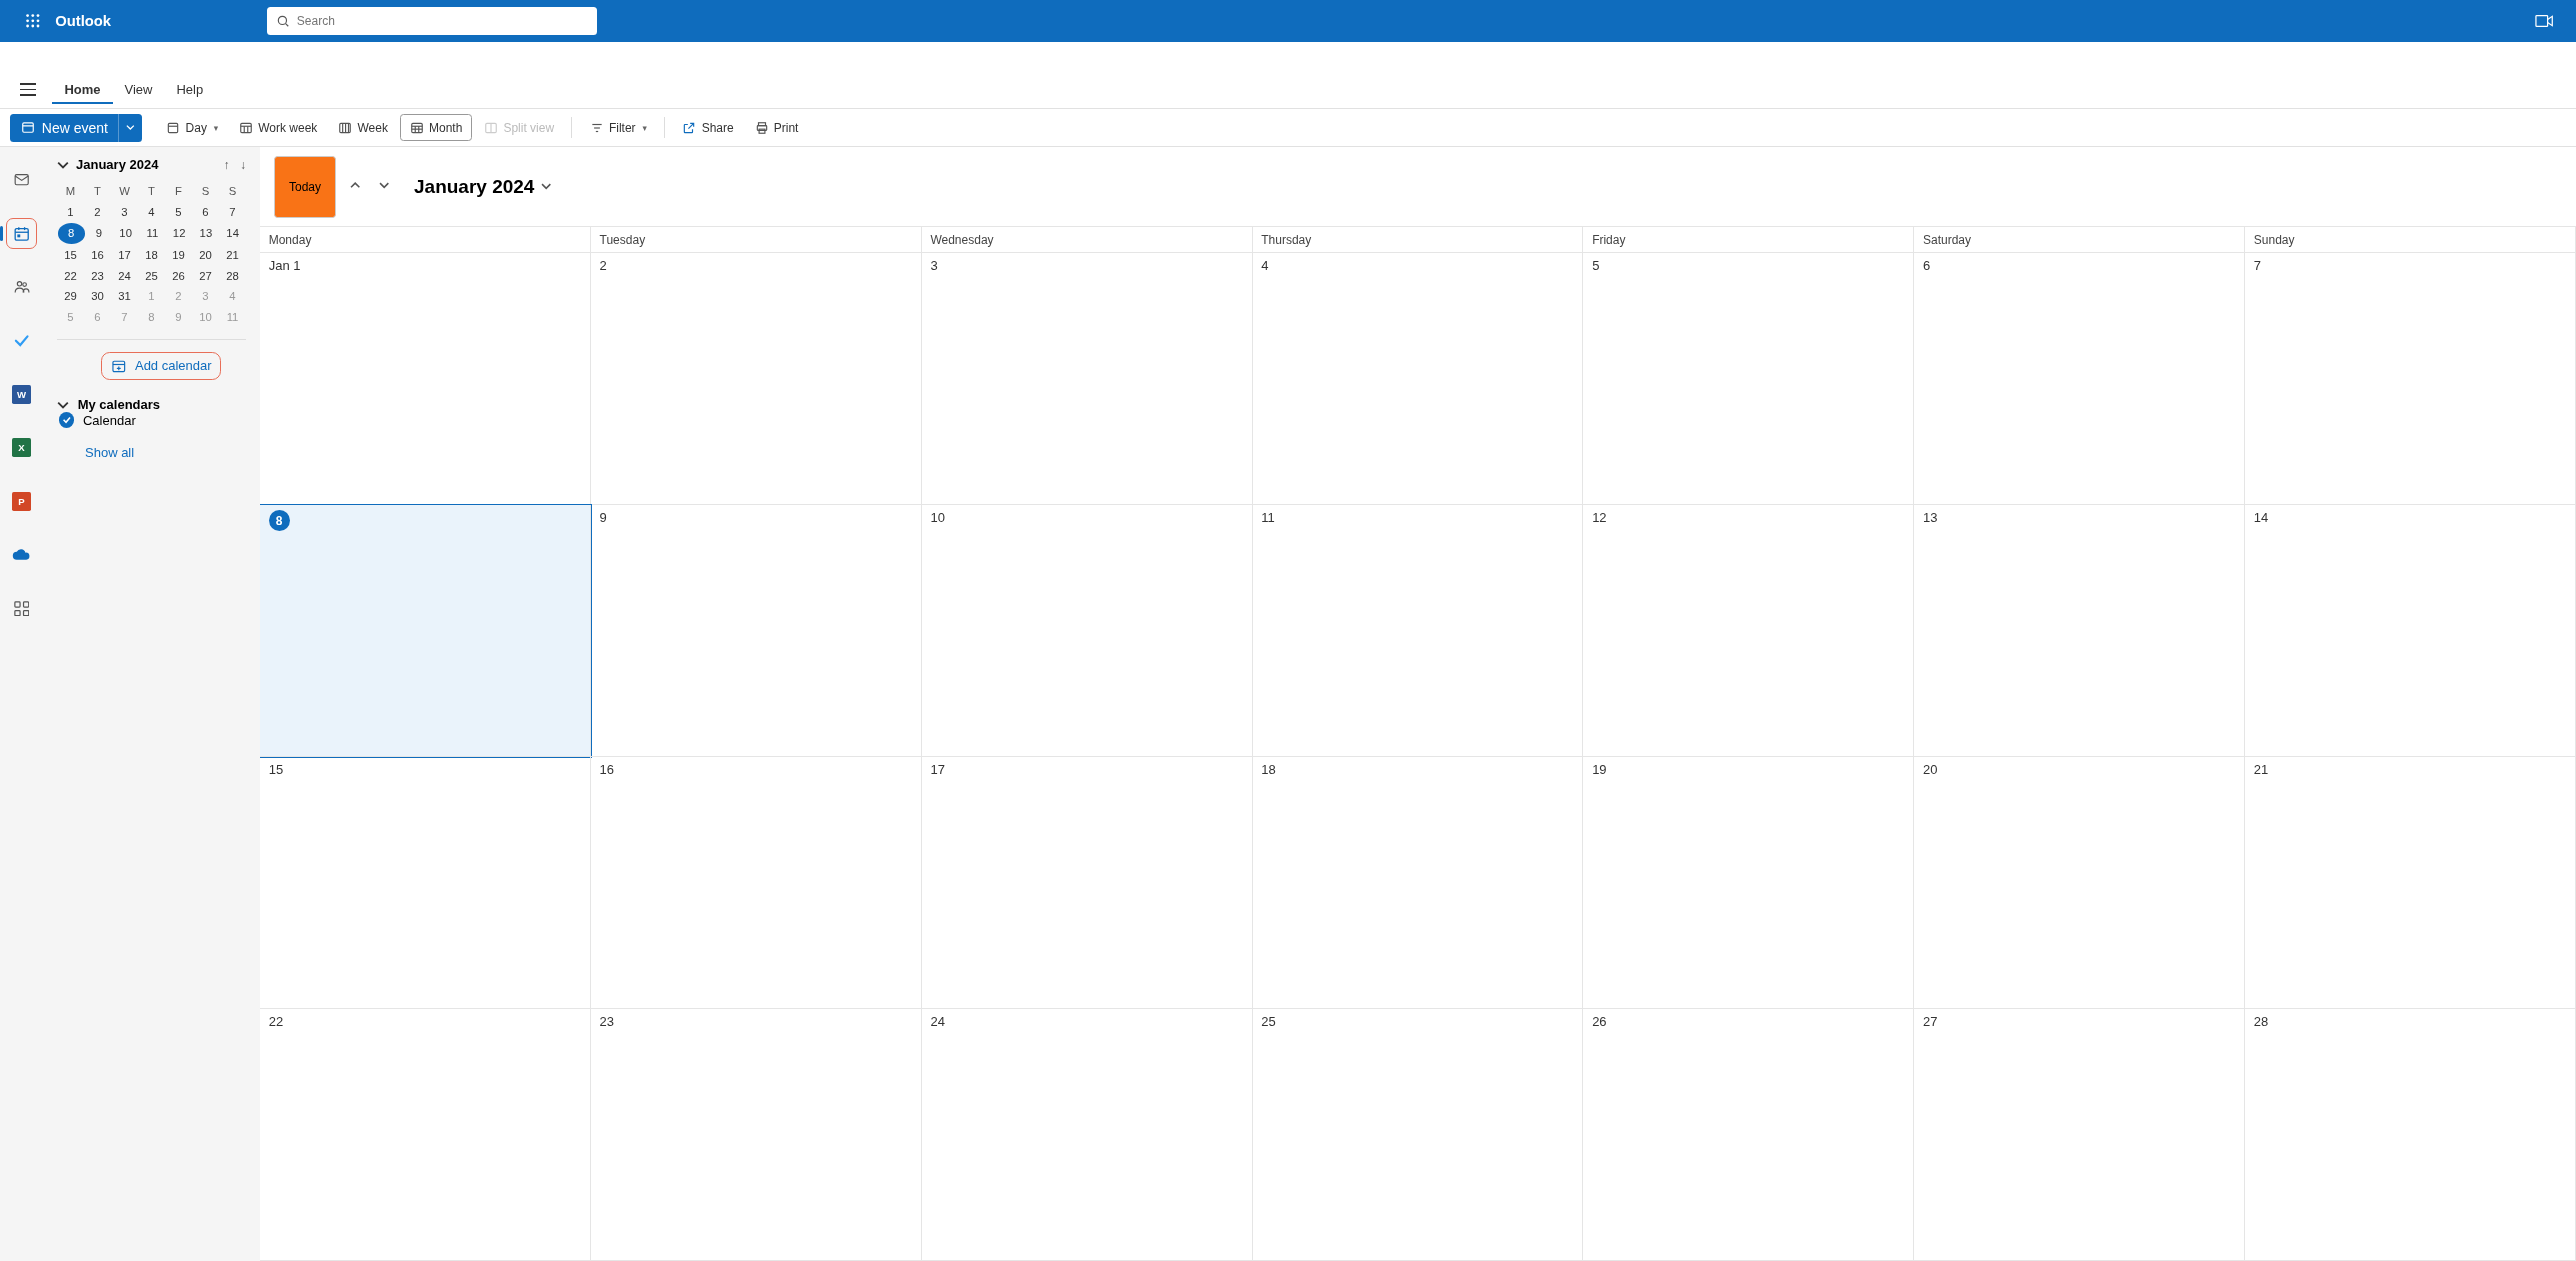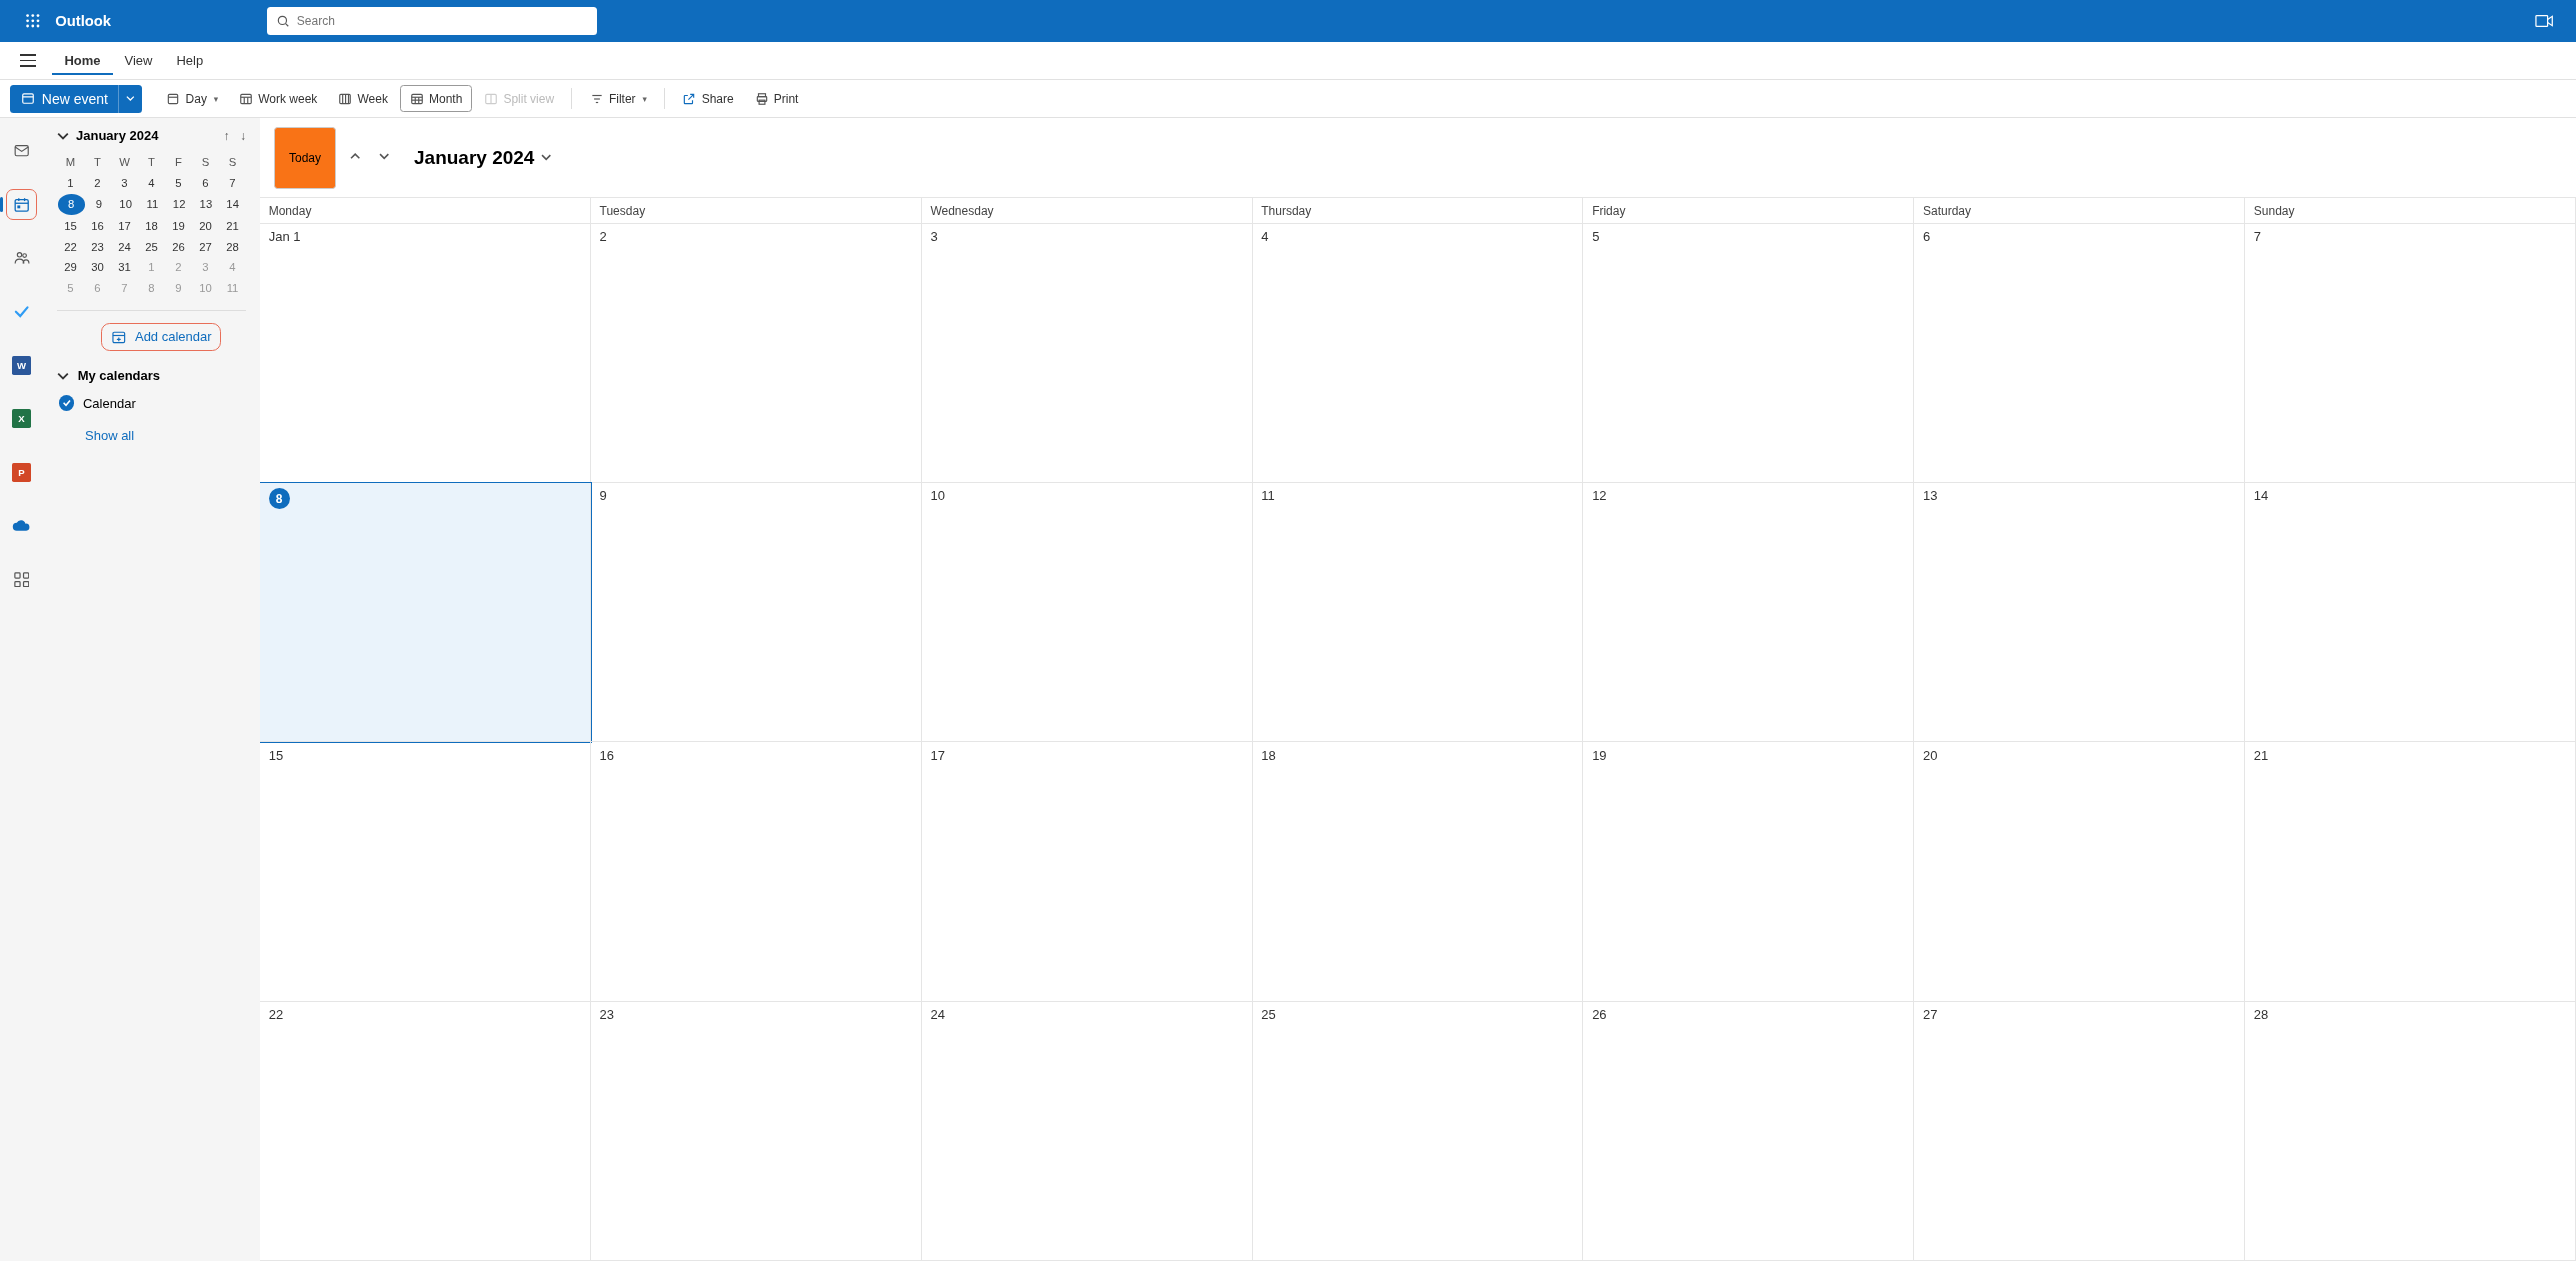--- a/index.html
+++ b/index.html
@@ -10,21 +10,21 @@
 
 .header-bar { background: #0F6CBD; height: 42px; display: flex; align-items: center; color: #fff; padding: 0 15px; }
 .waffle { width: 35px; display: flex; align-items: center; justify-content: center; cursor: pointer; }
 .app-title { font-size: 14.8px; font-weight: 600; margin-left: 5.2px; margin-right: 156px; }
 .search-wrap { background: #fff; border-radius: 3.5px; height: 28px; width: 330px; display: flex; align-items: center; padding: 0 8.7px; }
 .search-wrap svg { stroke: #555; }
 .search-input { border: none; outline: none; font-size: 12px; margin-left: 7px; flex: 1; color: #333; }
 .header-right { margin-left: auto; display: flex; align-items: center; gap: 10.4px; padding-right: 7px; }
 
 
-.ribbon-row { display: flex; align-items: center; height: 38px; border-bottom: 0.9px solid #e1e1e1; background: #fff; padding: 0 10.4px; }
+.ribbon-row { display: flex; align-items: center; height: 38px; border-bottom: 0.9px solid #e1e1e1; background: #fff; padding: 0 10.4px; margin-top: 29px; }
 .hamburger { width: 35px; display: flex; align-items: center; justify-content: center; cursor: pointer; margin-right: 7px; }
 .hamburger-lines { width: 15.6px; height: 1.7px; background: #333; position: relative; }
 .hamburger-lines::before, .hamburger-lines::after { content:''; position:absolute; left:0; width:15.6px; height:1.7px; background:#333; }
 .hamburger-lines::before { top:-5.2px; }
 .hamburger-lines::after { top:5.2px; }
 .tab { padding: 7px 12px; font-size: 13px; color: #333; cursor: pointer; }
 .tab.active { font-weight: 600; border-bottom: 2.6px solid #0F6CBD; padding-bottom: 4.3px; }
 
 
 .toolbar-row { display: flex; align-items: center; height: 38px; border-bottom: 0.9px solid #e1e1e1; background: #fff; padding: 0 10.4px; gap: 3.5px; }
@@ -58,21 +58,21 @@
 .nav-arrow { cursor: pointer; color: #555; font-size: 12px; }
 .mini-cal { }
 .mini-row { display: flex; }
 .mini-cell { flex: 1; text-align: center; font-size: 11.3px; padding: 4.3px 0; color: #333; cursor: pointer; }
 .mini-row.head .mini-cell { font-weight: 400; color: #555; cursor: default; }
 .mini-cell.today { background: #0F6CBD; color: #fff; border-radius: 50%; margin: 0.9px; }
 .mini-cell.muted { color: #999; }
 .sidebar-divider { height:0.9px; background:#ddd; margin: 12px 0; }
 .add-cal { display: flex; align-items: center; gap: 8.7px; padding: 5.2px 8.7px; color: #0F6CBD; font-size: 13px; cursor: pointer; border: 1.7px solid #E86E58; border-radius: 8.7px; width: fit-content; margin-left: 44px; }
 .my-cals-header { display:flex; align-items:center; gap:8.7px; font-weight:600; font-size:13px; margin-top:17.4px; cursor:pointer; }
-.cal-item { display:flex; align-items:center; gap:8.7px; margin-top:12px; padding-left: 1.7px; font-size:13px; cursor:pointer; }
+.cal-item { display:flex; align-items:center; gap:8.7px; padding-left: 1.7px; font-size:13px; cursor:pointer; }
 .cal-check { width:15.6px; height:15.6px; border-radius:50%; background:#0F6CBD; display:flex; align-items:center; justify-content:center; }
 .show-all { color:#0F6CBD; font-size:13px; margin-top:17.4px; padding-left:28px; cursor:pointer; }
 
 
 .cal-surface { flex:1; background:#fff; display:flex; flex-direction:column; overflow:hidden; }
 .cal-top { display:flex; align-items:center; gap:8.7px; padding:8.7px 14px; }
 .today-btn { border:0.9px solid #ccc; border-radius:3.5px; padding:23px 14px; font-size:12px; cursor:pointer; background:#f97316; }
 .month-nav { cursor:pointer; padding:3.5px 5.2px; color:#555; font-size:12px; }
 .cal-title { font-size:19px; font-weight:600; display:flex; align-items:center; gap:7px; margin-left: 10.4px; }
 .cal-grid { flex:1; display:flex; flex-direction:column; border-top:0.9px solid #e5e5e5; }

